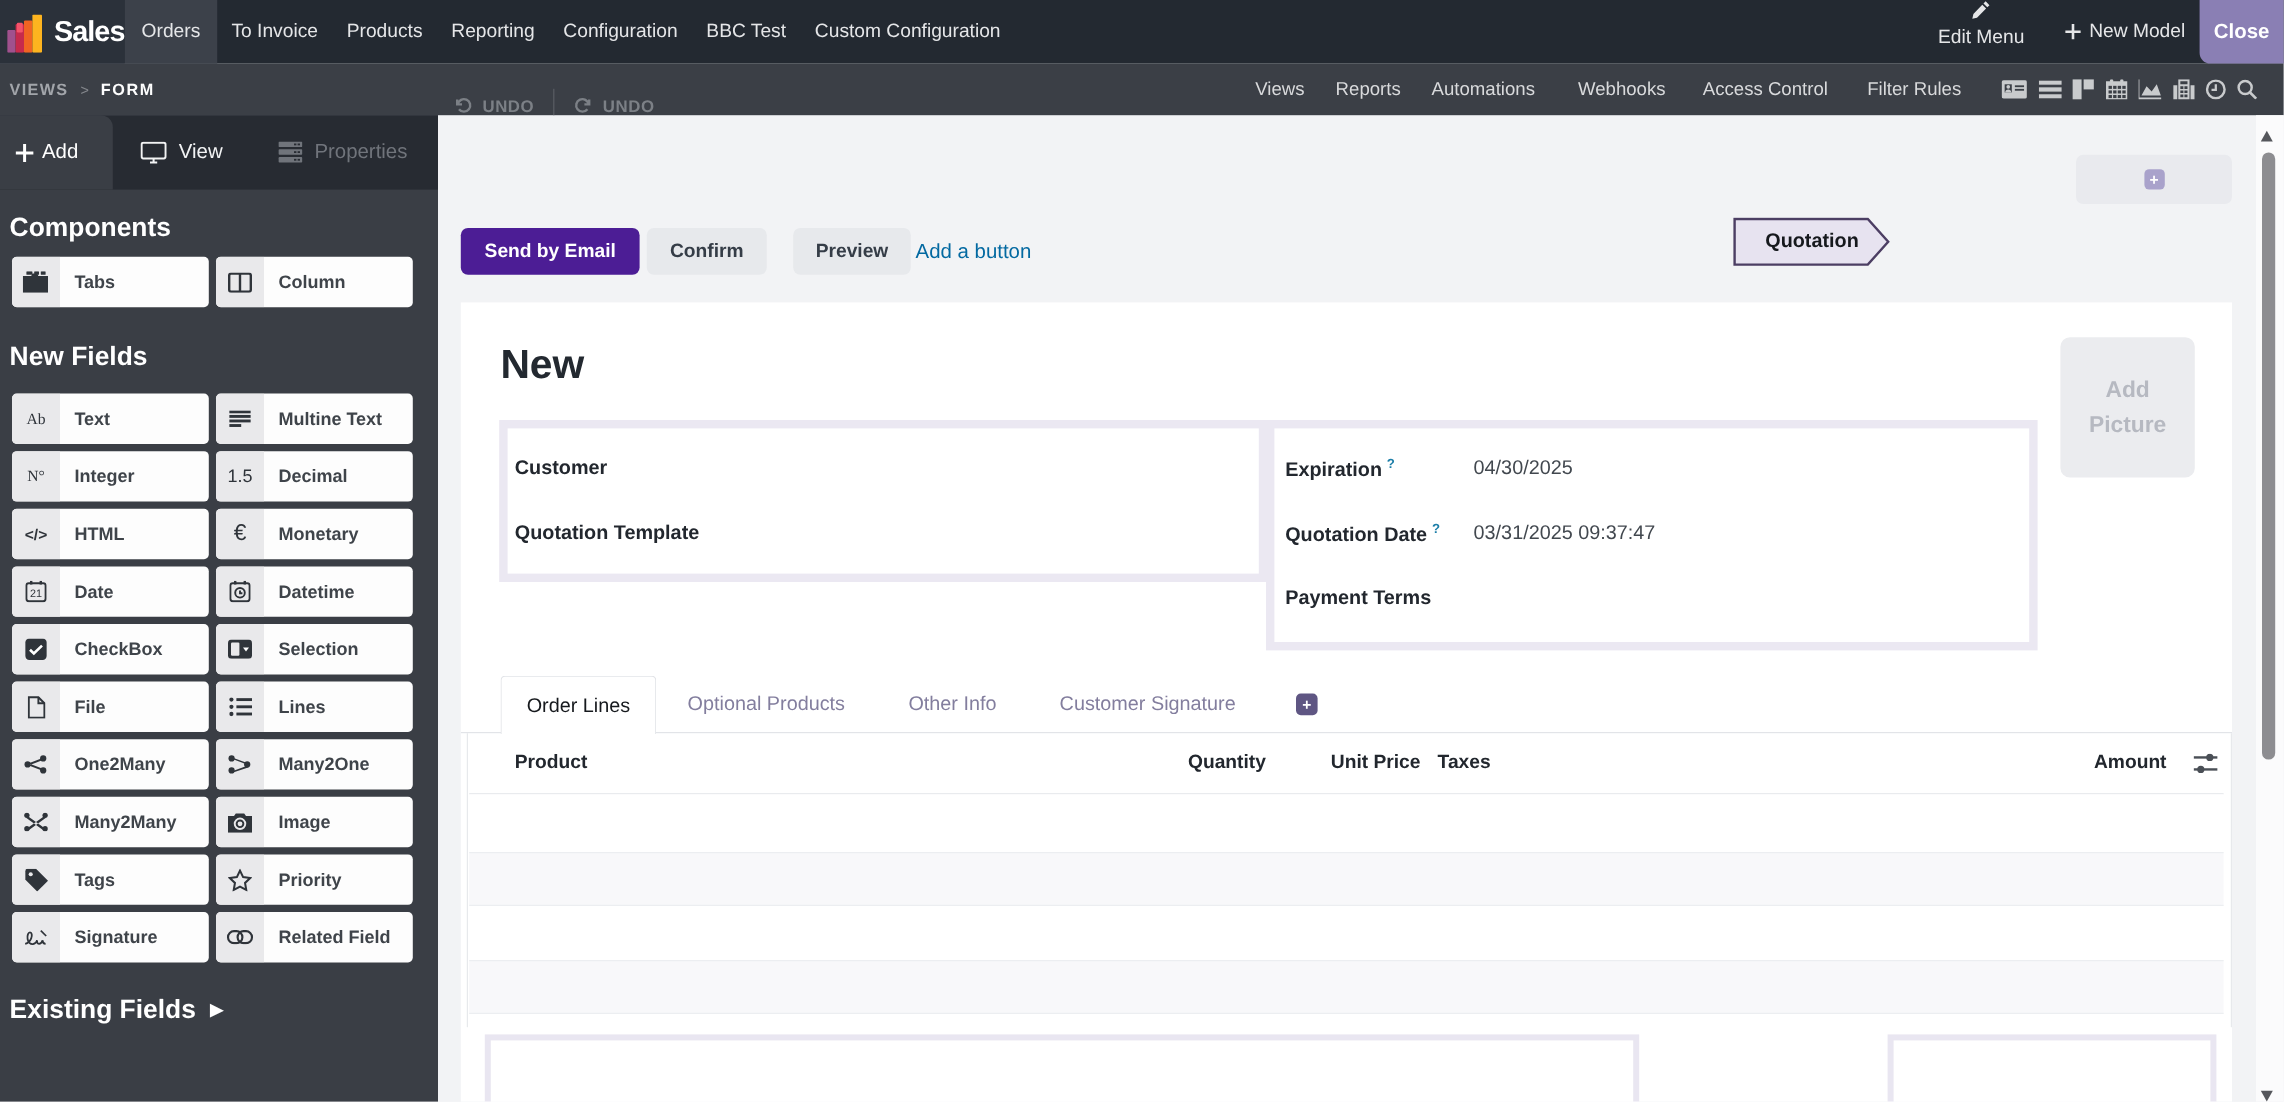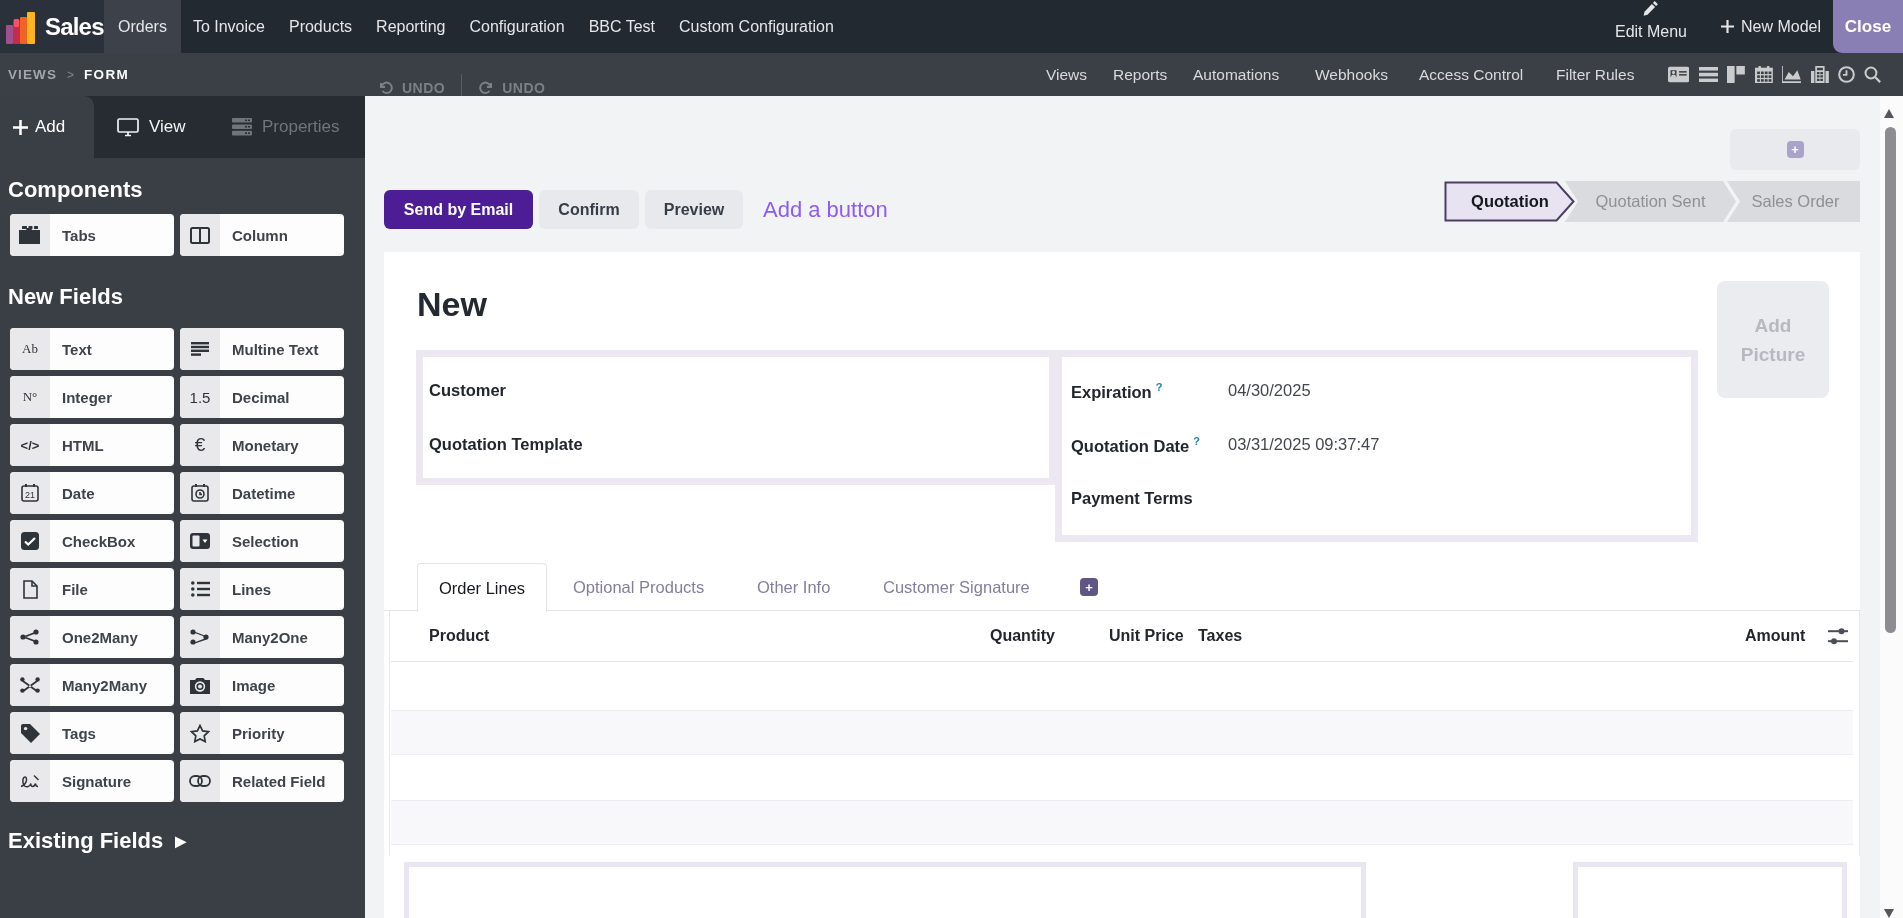--- a/index.html
+++ b/index.html
@@ -49,22 +49,22 @@
 .card .ic { width:40px; height:42px; background:#e9e9eb; flex:none; display:flex; align-items:center; justify-content:center; color:#2f343a; }
 .card .lb { font-size:15px; font-weight:bold; color:#3f444a; margin-left:12px; white-space:nowrap; }
 .card .ic .tg { font-family:"Liberation Serif",serif; font-size:13px; color:#2f343a; }
 
 
 #main { position:absolute; left:365px; top:96px; width:1521px; height:822px; background:#f2f3f5; z-index:10; }
 #sheet { position:absolute; left:19px; top:156px; width:1476px; height:666px; background:#fff; }
 .btn { position:absolute; top:94px; height:39px; border-radius:6px; font-size:16px; font-weight:bold; display:flex; align-items:center; justify-content:center; }
 #b-send { left:19px; width:149px; background:#4c1d95; color:#fff; }
 #b-confirm { left:174px; width:100px; background:#e7e9ec; color:#353d47; }
-#b-preview { left:280px; width:98px; background:#e7e9ec; color:#353d47;text-align:right; }
-#b-addbtn { position:absolute; left:398px; top:94px; height:39px; display:flex; align-items:center; color:#8b5cf6; font-size:22px; }
+#b-preview { left:296px; width:98px; background:#e7e9ec; color:#353d47;text-align:right; }
+#b-addbtn { position:absolute; left:398px; top:94px; height:39px; display:flex; align-items:center; color:#0369a1; font-size:17px; }
 #plusbox { position:absolute; left:1365px; top:33px; width:130px; height:41px; background:#e9eaee; border-radius:6px; display:flex; align-items:center; justify-content:center; }
 #plusbox .pb { width:17px; height:17px; border-radius:4px; background:#a9a2cb; color:#fff; display:flex; align-items:center; justify-content:center; font-size:13px; font-weight:bold; }
 #statusbar { position:absolute; left:1079px; top:85px; width:416px; height:41px; }
 #sb-rest { position:absolute; left:121px; top:0; width:295px; height:41px; }
 .seg { position:absolute; top:0; height:41px; background:#d9dbde; color:#8d9196; font-size:16.5px; display:flex; align-items:center; justify-content:center; }
 #seg2 { left:0px; width:171px; clip-path:polygon(0 0, calc(100% - 13px) 0, 100% 50%, calc(100% - 13px) 100%, 0 100%, 13px 50%); padding-left:0px; }
 #seg3 { left:162px; width:133px; clip-path:polygon(0 0, 100% 0, 100% 100%, 0 100%, 13px 50%); padding-left:4px; }
 #seg1 { position:absolute; left:0; top:0; }
 #seg1 .txt { position:absolute; left:20px; top:0; width:92px; height:41px; display:flex; align-items:center; justify-content:center; color:#16191d; font-size:16.5px; font-weight:bold; }
 
@@ -470,24 +470,20 @@
   <div id="sheet"></div>
   <div class="btn" id="b-send">Send by Email</div>
   <div class="btn" id="b-confirm">Confirm</div>
   <div class="btn" id="b-preview">Preview</div>
   <div id="b-addbtn">Add a button</div>
   <div id="plusbox">
       <div class="pb">+</div>
     </div>
 
   <div id="statusbar">
-    <div id="sb-rest">
-      <div class="seg" id="seg2">Quotation Sent</div>
-      <div class="seg" id="seg3">Sales Order</div>
-    </div>
     <div id="seg1">
       <svg width="132" height="41" viewBox="0 0 132 41">
           <path d="M1.5 1.5h111l17 19-17 19H1.5z" fill="#e7e3f0" stroke="#4c3e63" stroke-width="2"></path>
         </svg>
       <div class="txt">Quotation</div>
     </div>
   </div>
 
   <div style="position:absolute; left:19px; top:156px; width:1476px; height:666px; overflow:hidden;">
     <div id="new-title">New</div>

